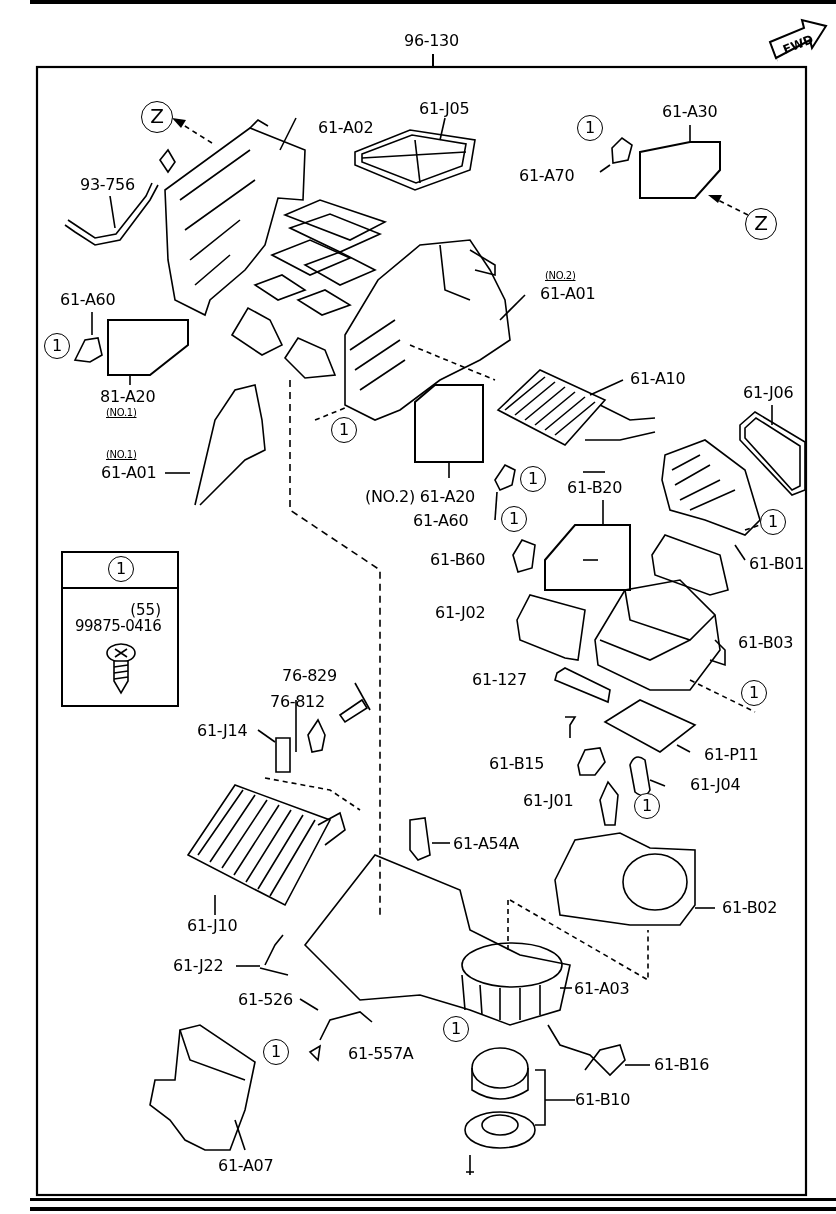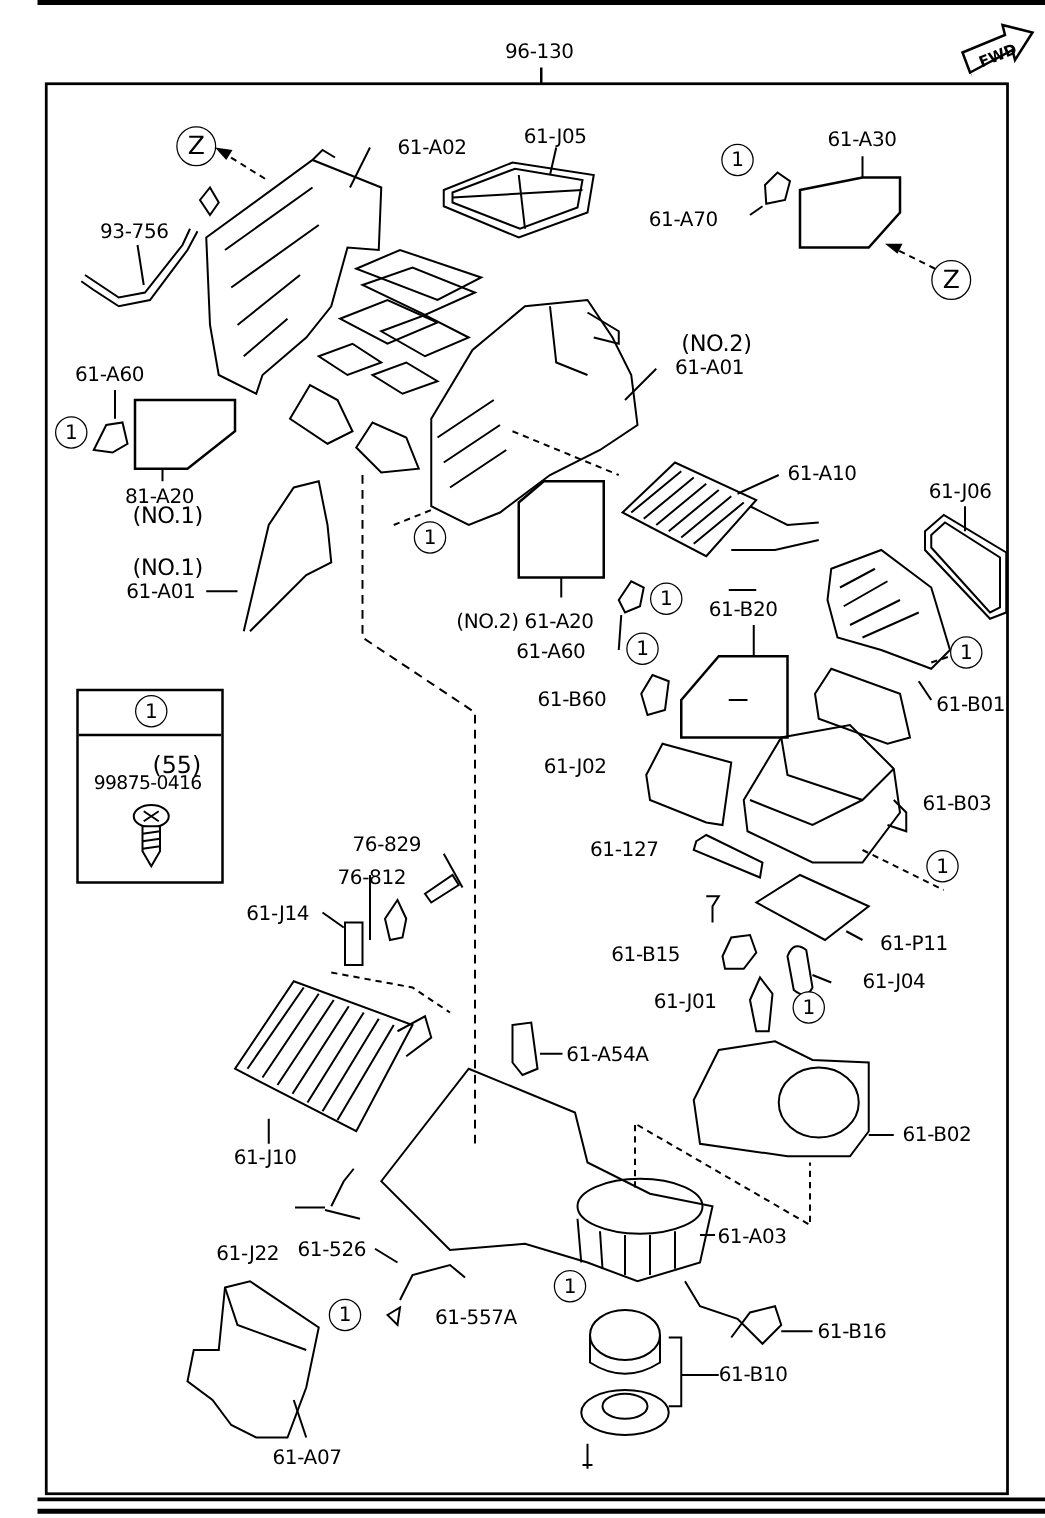--- a/index.html
+++ b/index.html
@@ -1,26 +1,26 @@
 <!DOCTYPE html>
 <html><head>
 <meta charset="utf-8">
 <style>
   html, body { margin:0; padding:0; background:#fff; }
   body { width:836px; height:1214px; position:relative; overflow:hidden;
          font-family:"DejaVu Sans", sans-serif; color:#000; }
   svg.diagram { position:absolute; left:0; top:0; }
   .lbl { position:absolute; font-size:16px; letter-spacing:-0.3px; white-space:nowrap; line-height:18px; }
-  .sm { font-size:18px; }
+  .sm { font-size:10px;text-decoration:underline; }
   .circ { position:absolute; width:26px; height:26px; border:1.8px solid #000; border-radius:50%;
           box-sizing:border-box; text-align:center; font-size:16px; line-height:23px; background:#fff; }
   .circ.z { width:32px; height:32px; line-height:29px; font-size:20px; }
   .legend { position:absolute; left:61px; top:551px; width:118px; height:156px; border:2px solid #000; box-sizing:border-box; }
   .legend .hdr { height:34px; border-bottom:2px solid #000; position:relative; }
-  .legend .qty { position:absolute; right:16px; top:48px; font-size:19px;margin-left:44px; }
+  .legend .qty { position:absolute; right:16px; top:48px; font-size:15px;margin-left:44px; }
   .legend .pn { position:absolute; left:12px; top:64px; font-size:15px; letter-spacing:-0.5px; }
   .fwd { position:absolute; left:768px; top:14px; }
 </style>
 </head>
 <body>
 
 <svg class="diagram" width="836" height="1214" viewBox="0 0 836 1214" fill="none" stroke="#000" stroke-width="1.6">
 
   <rect x="30" y="0" width="806" height="4" fill="#000" stroke="none"></rect>
   <rect x="30" y="1198" width="806" height="3" fill="#000" stroke="none"></rect>
@@ -231,21 +231,21 @@
   <div class="qty">(55)</div>
   <div class="pn">99875-0416</div>
   <svg style="position:absolute;left:38px;top:88px;" width="40" height="56" viewBox="0 0 40 56" fill="#fff" stroke="#000" stroke-width="1.6">
     <ellipse cx="20" cy="12" rx="14" ry="9"></ellipse>
     <path d="M14,8 L26,16 M26,8 L14,16"></path>
     <path d="M13,20 L27,20 L27,40 L20,52 L13,40 Z"></path>
     <path d="M13,26 L27,24 M13,32 L27,30 M13,38 L27,36"></path>
   </svg>
 </div>
 
-<div class="lbl" style="left:318px;top:109px;text-align:center;">61-A02</div>
+<div class="lbl" style="left:318px;top:119px;text-align:center;">61-A02</div>
 <div class="lbl" style="left:419px;top:100px;">61-J05</div>
 <div class="lbl" style="left:662px;top:103px;">61-A30</div>
 <div class="lbl" style="left:519px;top:167px;">61-A70</div>
 <div class="lbl" style="left:80px;top:176px;">93-756</div>
 <div class="lbl" style="left:60px;top:291px;">61-A60</div>
 <div class="lbl" style="left:100px;top:388px;">81-A20</div>
 <div class="lbl sm" style="left:106px;top:404px;">(NO.1)</div>
 <div class="lbl sm" style="left:106px;top:446px;">(NO.1)</div>
 <div class="lbl" style="left:101px;top:464px;">61-A01</div>
 <div class="lbl sm" style="left:545px;top:267px;">(NO.2)</div>
@@ -263,19 +263,19 @@
 <div class="lbl" style="left:704px;top:746px;">61-P11</div>
 <div class="lbl" style="left:489px;top:755px;text-align:right;">61-B15</div>
 <div class="lbl" style="left:690px;top:776px;">61-J04</div>
 <div class="lbl" style="left:523px;top:792px;">61-J01</div>
 <div class="lbl" style="left:282px;top:667px;">76-829</div>
 <div class="lbl" style="left:270px;top:693px;">76-812</div>
 <div class="lbl" style="left:197px;top:722px;">61-J14</div>
 <div class="lbl" style="left:453px;top:835px;">61-A54A</div>
 <div class="lbl" style="left:187px;top:917px;">61-J10</div>
 <div class="lbl" style="left:722px;top:899px;">61-B02</div>
-<div class="lbl" style="left:173px;top:957px;margin-top:37px;">61-J22</div>
+<div class="lbl" style="left:173px;top:957px;">61-J22</div>
 <div class="lbl" style="left:574px;top:980px;">61-A03</div>
 <div class="lbl" style="left:238px;top:991px;">61-526</div>
 <div class="lbl" style="left:348px;top:1045px;">61-557A</div>
 <div class="lbl" style="left:654px;top:1056px;">61-B16</div>
 <div class="lbl" style="left:575px;top:1091px;">61-B10</div>
 <div class="lbl" style="left:218px;top:1157px;">61-A07</div>
 
 </body></html>

